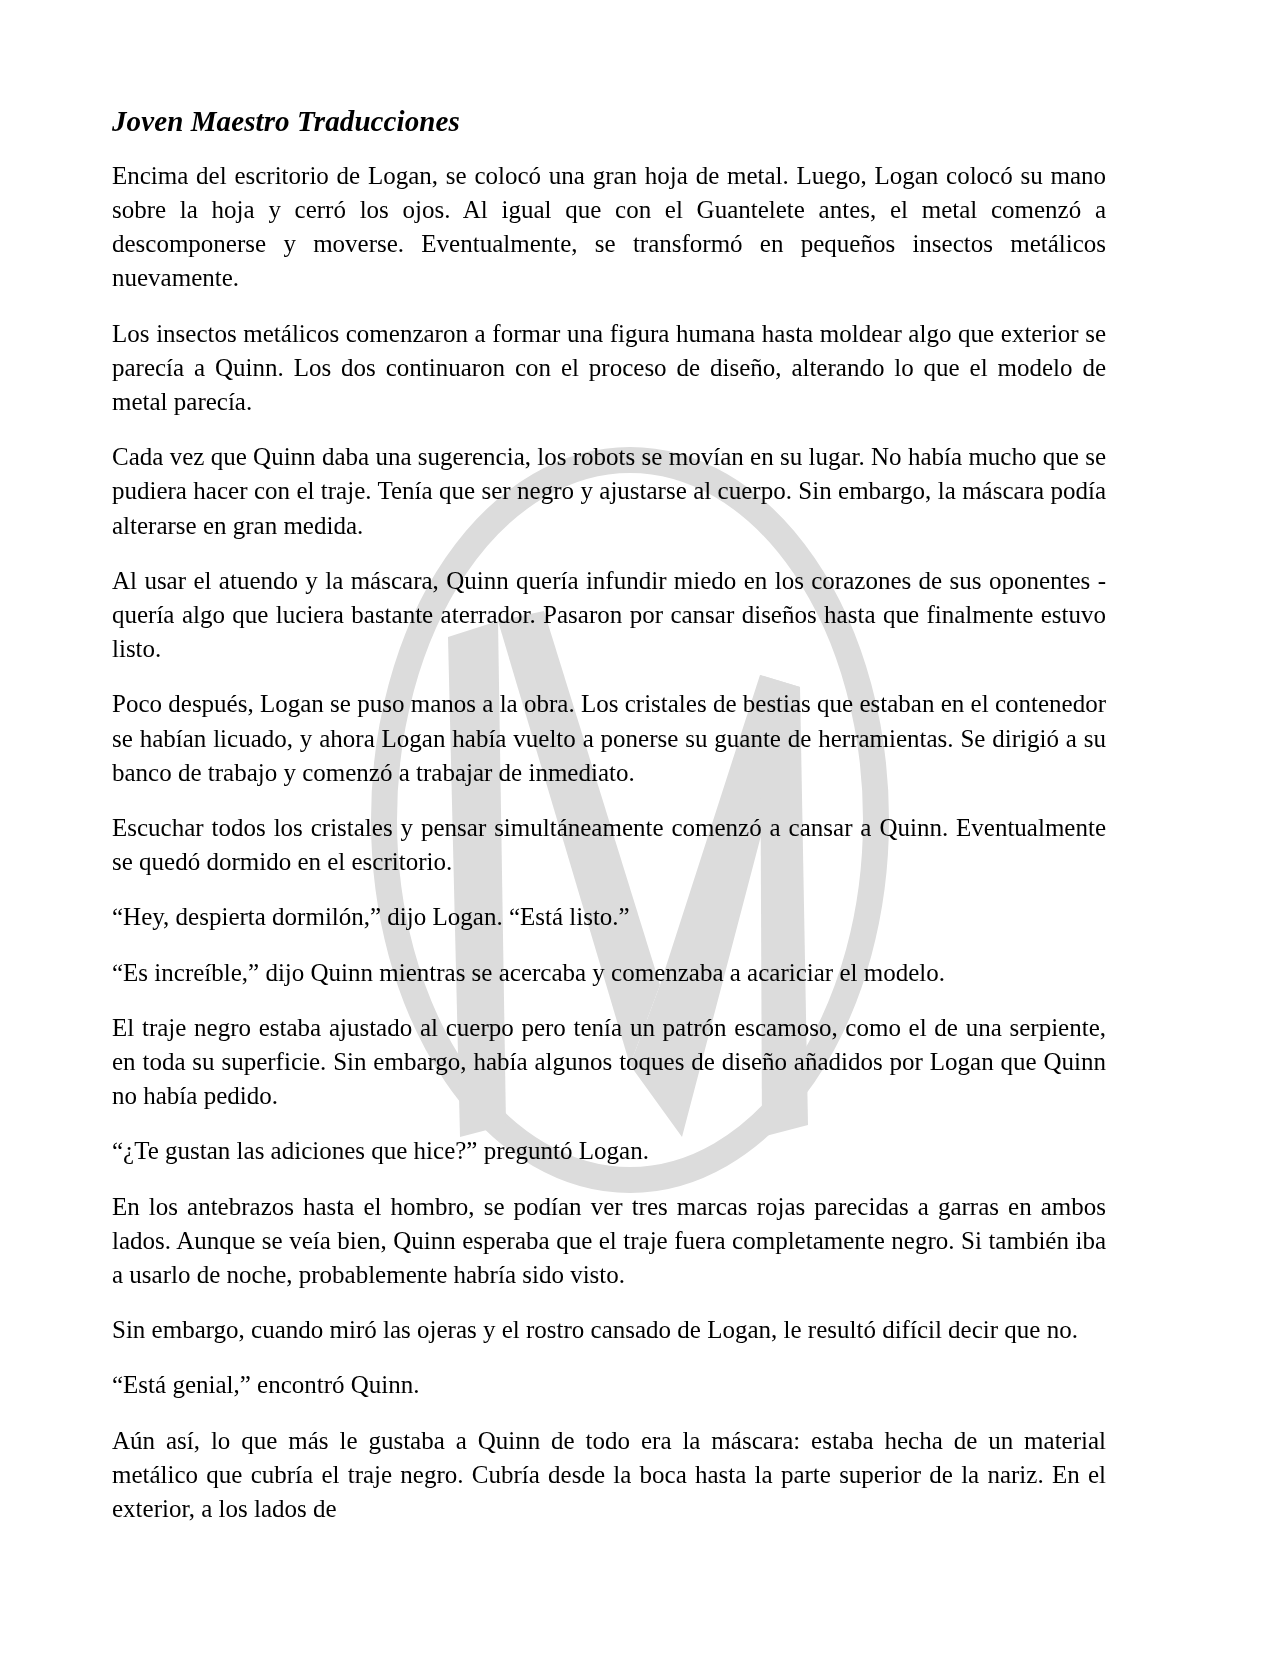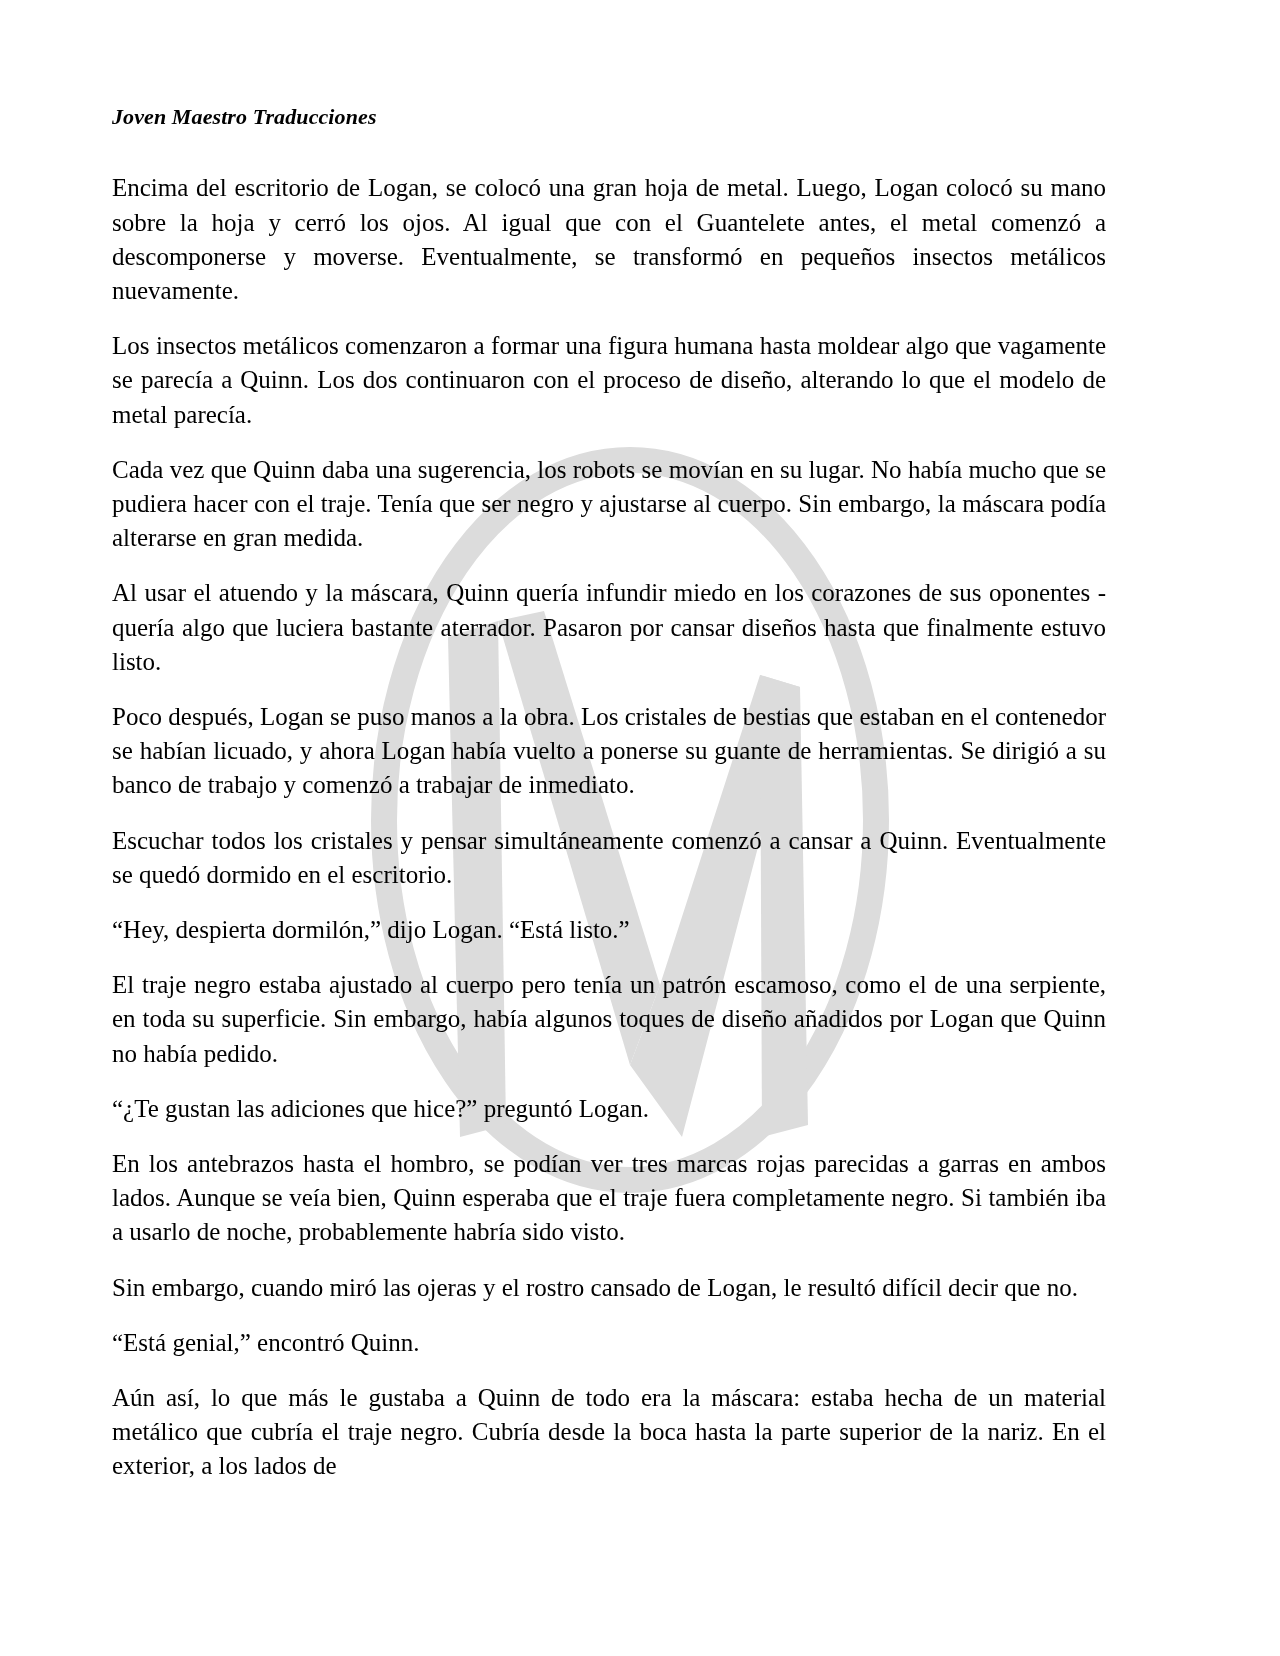--- a/index.html
+++ b/index.html
@@ -43,25 +43,25 @@
   
   .content {
     position: absolute;
     left: 112px;
     top: 104px;
     width: 994px;
     z-index: 2;
   }
 
   .doc-title {
-    font-size: 22px;
+    font-size: 29px;
     font-weight: bold;
     font-style: italic;
     line-height: 1.2;
-    margin: 0 0 41px 0;
+    margin: 0 0 20px 0;
     letter-spacing: 0.1px;
   }
 
   .para {
     font-size: 25px;
     line-height: 34.2px;
     text-align: justify;
     text-justify: inter-word;
     margin: 0 0 21px 0;
     hyphens: none;
@@ -95,26 +95,27 @@
         <path d="M430 250 L470 262 L478 700 L432 712 Z"></path>
       </g>
     </svg>
   </div>
 
   <div class="content">
 
     <h1 class="doc-title">Joven Maestro Traducciones</h1>
 
     <p class="para">Encima del escritorio de Logan, se colocó una gran hoja de metal. Luego, Logan colocó su mano sobre la hoja y cerró los ojos. Al igual que con el Guantelete antes, el metal comenzó a descomponerse y moverse. Eventualmente, se transformó en pequeños insectos metálicos nuevamente.</p>
-    <p class="para">Los insectos metálicos comenzaron a formar una figura humana hasta moldear algo que vagamente se parecía a Quinn. Los dos continuaron con el proceso de diseño, alterando lo que el modelo de metal parecía.</p>
+    <p class="para">Los insectos metálicos comenzaron a formar una figura humana hasta moldear algo que exterior se parecía a Quinn. Los dos continuaron con el proceso de diseño, alterando lo que el modelo de metal parecía.</p>
     <p class="para">Cada vez que Quinn daba una sugerencia, los robots se movían en su lugar. No había mucho que se pudiera hacer con el traje. Tenía que ser negro y ajustarse al cuerpo. Sin embargo, la máscara podía alterarse en gran medida.</p>
     <p class="para">Al usar el atuendo y la máscara, Quinn quería infundir miedo en los corazones de sus oponentes - quería algo que luciera bastante aterrador. Pasaron por cansar diseños hasta que finalmente estuvo listo.</p>
     <p class="para">Poco después, Logan se puso manos a la obra. Los cristales de bestias que estaban en el contenedor se habían licuado, y ahora Logan había vuelto a ponerse su guante de herramientas. Se dirigió a su banco de trabajo y comenzó a trabajar de inmediato.</p>
     <p class="para">Escuchar todos los cristales y pensar simultáneamente comenzó a cansar a Quinn. Eventualmente se quedó dormido en el escritorio.</p>
     <p class="para no-justify">“Hey, despierta dormilón,” dijo Logan. “Está listo.”</p>
+    <p class="para no-justify">“Es increíble,” dijo Quinn mientras se acercaba y comenzaba a acariciar el modelo.</p>
     <p class="para">El traje negro estaba ajustado al cuerpo pero tenía un patrón escamoso, como el de una serpiente, en toda su superficie. Sin embargo, había algunos toques de diseño añadidos por Logan que Quinn no había pedido.</p>
     <p class="para no-justify">“¿Te gustan las adiciones que hice?” preguntó Logan.</p>
     <p class="para">En los antebrazos hasta el hombro, se podían ver tres marcas rojas parecidas a garras en ambos lados. Aunque se veía bien, Quinn esperaba que el traje fuera completamente negro. Si también iba a usarlo de noche, probablemente habría sido visto.</p>
     <p class="para no-justify">Sin embargo, cuando miró las ojeras y el rostro cansado de Logan, le resultó difícil decir que no.</p>
     <p class="para no-justify">“Está genial,” encontró Quinn.</p>
     <p class="para">Aún así, lo que más le gustaba a Quinn de todo era la máscara: estaba hecha de un material metálico que cubría el traje negro. Cubría desde la boca hasta la parte superior de la nariz. En el exterior, a los lados de</p>
 
   </div>
 </div>
 

